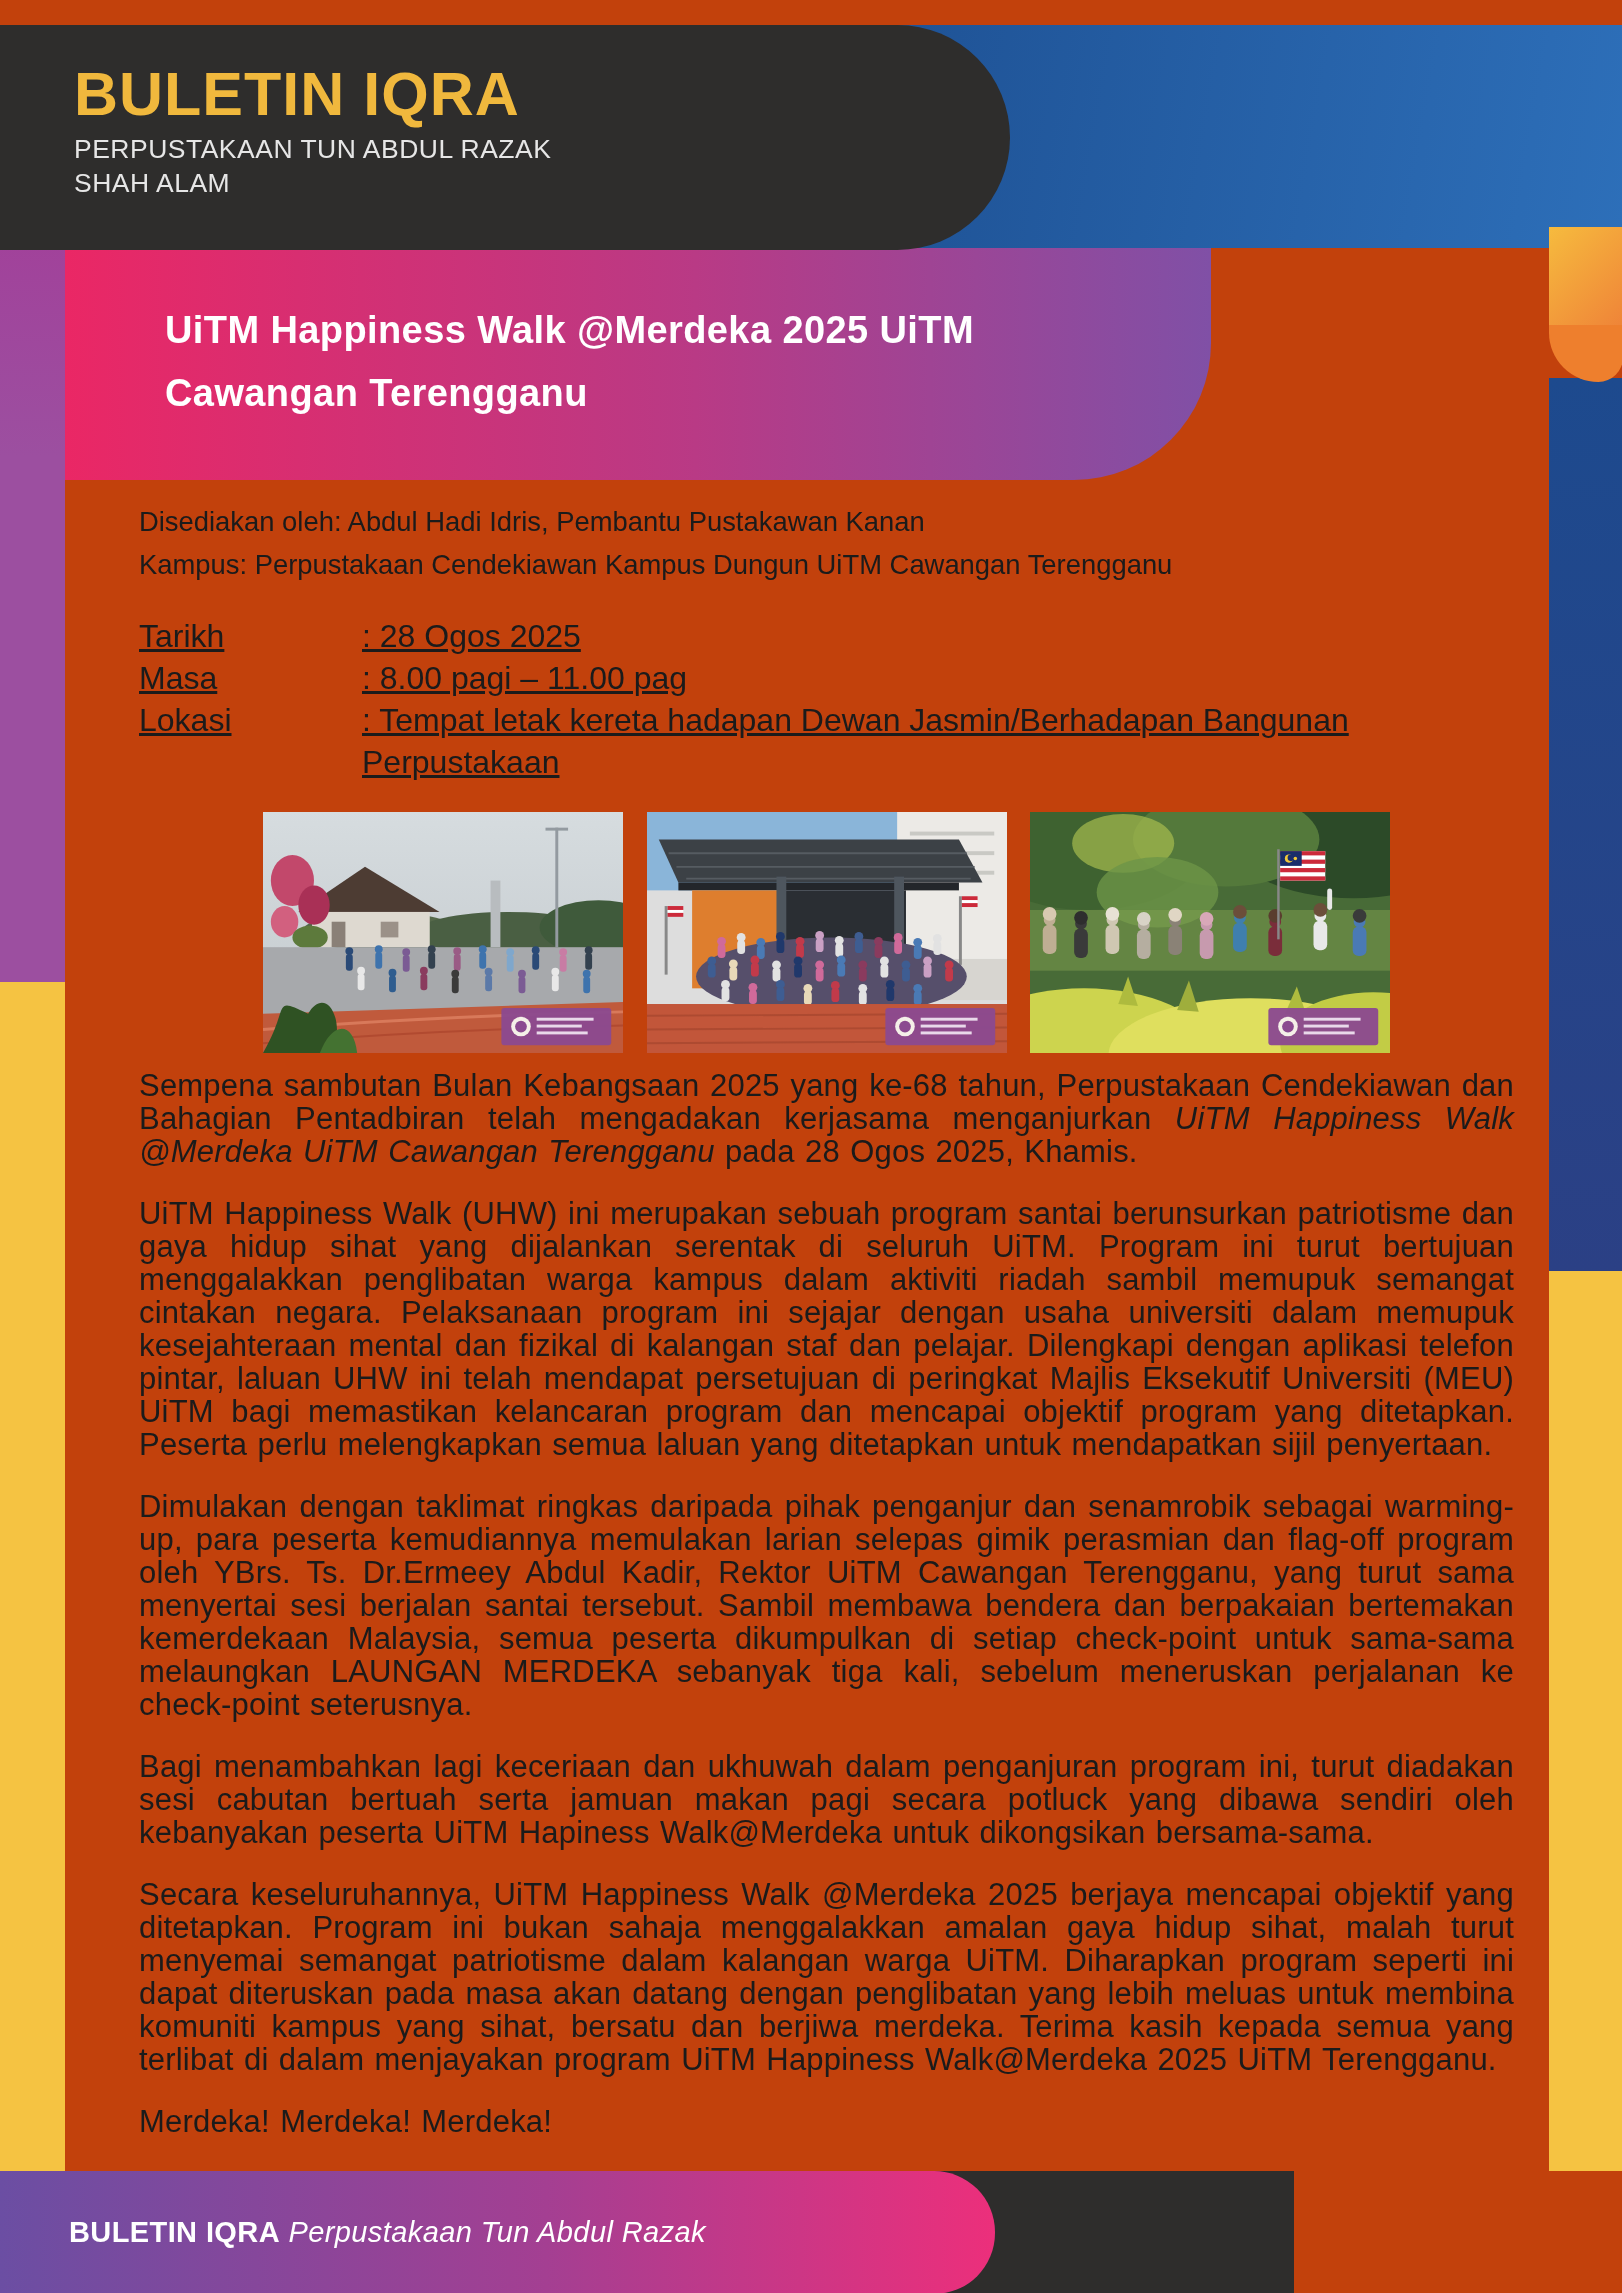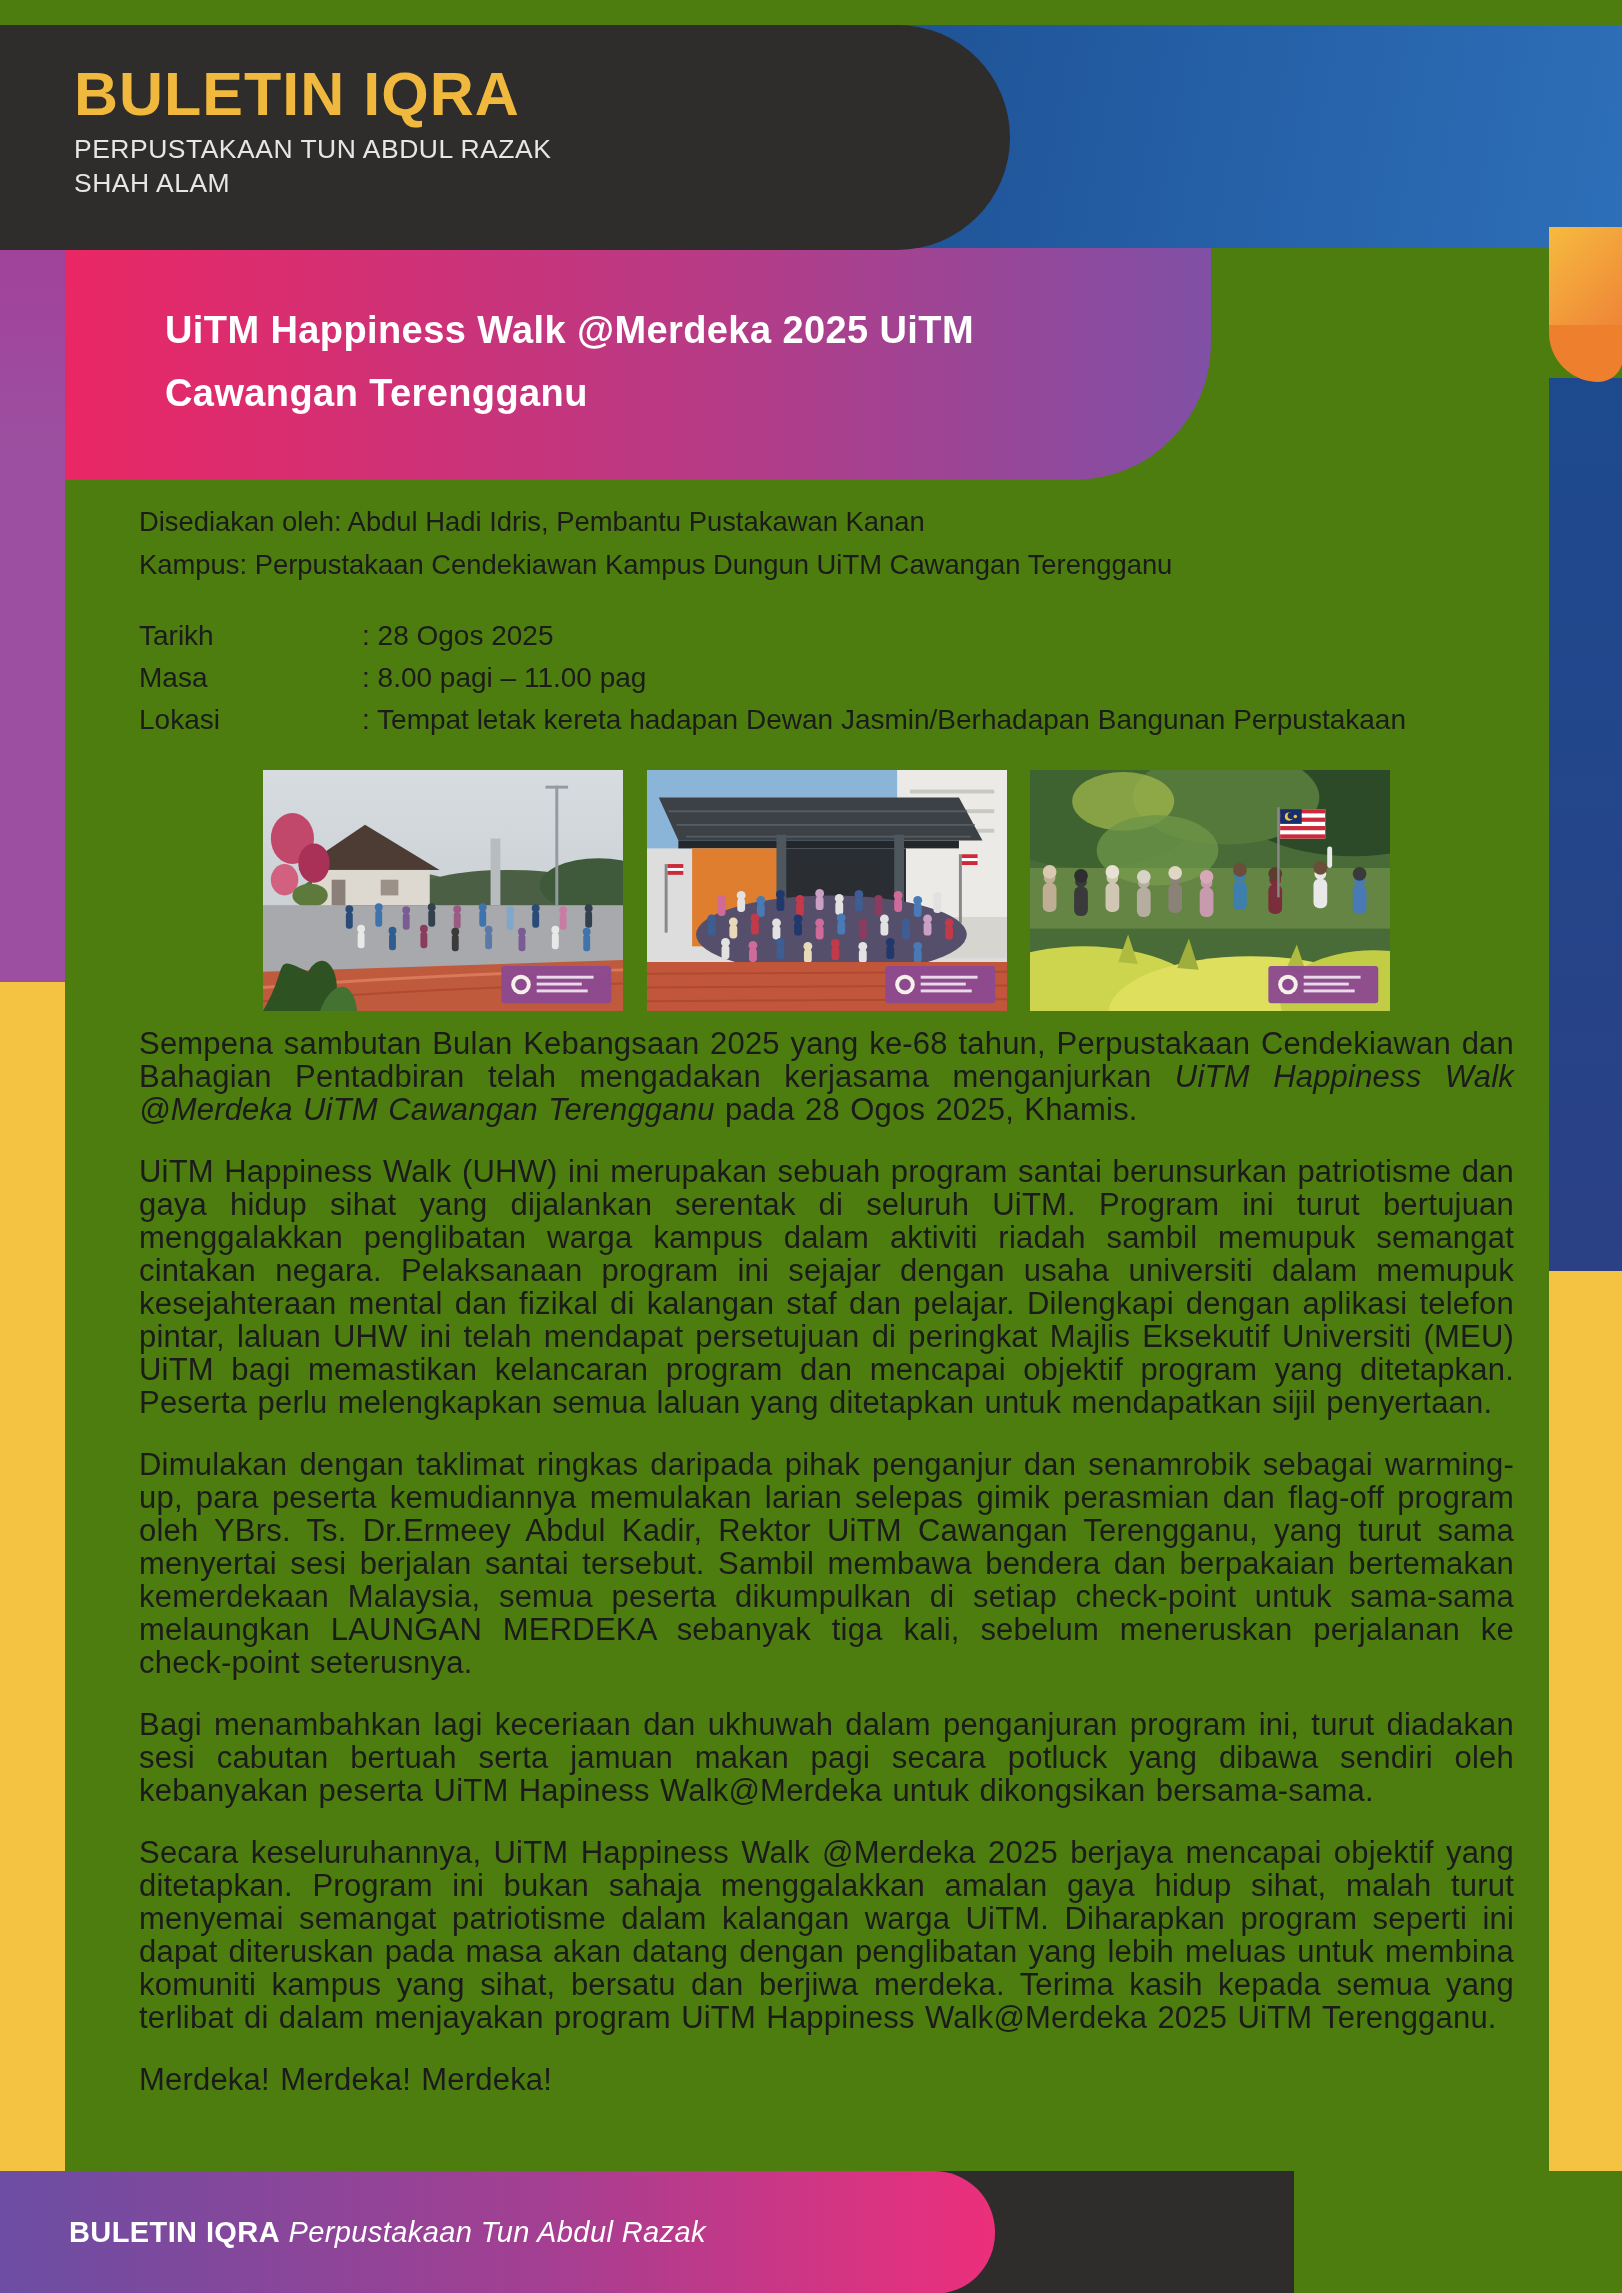--- a/index.html
+++ b/index.html
@@ -1,17 +1,17 @@
 <!DOCTYPE html>
 <html><head>
 <meta charset="utf-8">
 <style>
   html,body{margin:0;padding:0;background:#ffffff;}
   *{box-sizing:border-box;}
-  .page{position:relative;width:1622px;height:2294px;background:#4d7c0f;overflow:hidden;
+  .page{position:relative;width:1622px;height:2294px;background:#c2410c;overflow:hidden;
         font-family:"Liberation Sans","DejaVu Sans",sans-serif;}
 
   
   .blue-band{position:absolute;left:0;top:24.5px;width:1622px;height:223px;z-index:1;
              background:linear-gradient(100deg,#164180 25%,#2d6fb9 100%);}
   .left-col-purple{position:absolute;left:0;top:24.5px;width:65px;height:958px;z-index:2;
              background:linear-gradient(180deg,#b12b8f 0%,#a23f99 18%,#9c4fa0 45%,#9c4fa0 100%);}
   .left-col-yellow{position:absolute;left:0;top:982px;width:65px;height:1189px;z-index:2;background:#f5c342;}
   .right-strip-sunset{position:absolute;left:1549px;top:227px;width:74px;height:98px;z-index:2;
              background:linear-gradient(135deg,#f6bb3e 0%,#ef8438 100%);}
@@ -29,21 +29,21 @@
 
   
   .banner{position:absolute;left:65px;top:248px;width:1146px;height:232px;z-index:3;
           background:linear-gradient(90deg,#ea2765 0%,#b93a85 55%,#8050a6 100%);
           border-radius:0 0 137px 0;padding:51px 0 4px 100px;}
   .banner-title{font-size:38px;font-weight:800;color:#ffffff;line-height:63px;letter-spacing:0.4px;}
 
   
   .content{position:absolute;left:139px;top:500px;width:1375px;z-index:4;color:#1b1b1b;}
   .byline{font-size:27.4px;line-height:43px;}
-  .details{margin-top:29px;font-size:28px;line-height:42px;}
+  .details{margin-top:29px;font-size:32px;line-height:42px;text-decoration:underline;}
   .detail-row{display:flex;}
   .detail-label{width:223px;flex:0 0 223px;}
   .detail-value{flex:1;}
 
   .photo-row{margin-top:29px;display:flex;justify-content:center;gap:23.5px;}
   .photo{width:360px;height:241px;overflow:hidden;background:#ddd;}
   .photo svg{display:block;width:100%;height:100%;}
 
   .paras{margin-top:15.7px;}
   .paras p{margin:0 0 29px 0;font-size:31px;line-height:33px;text-align:justify;

